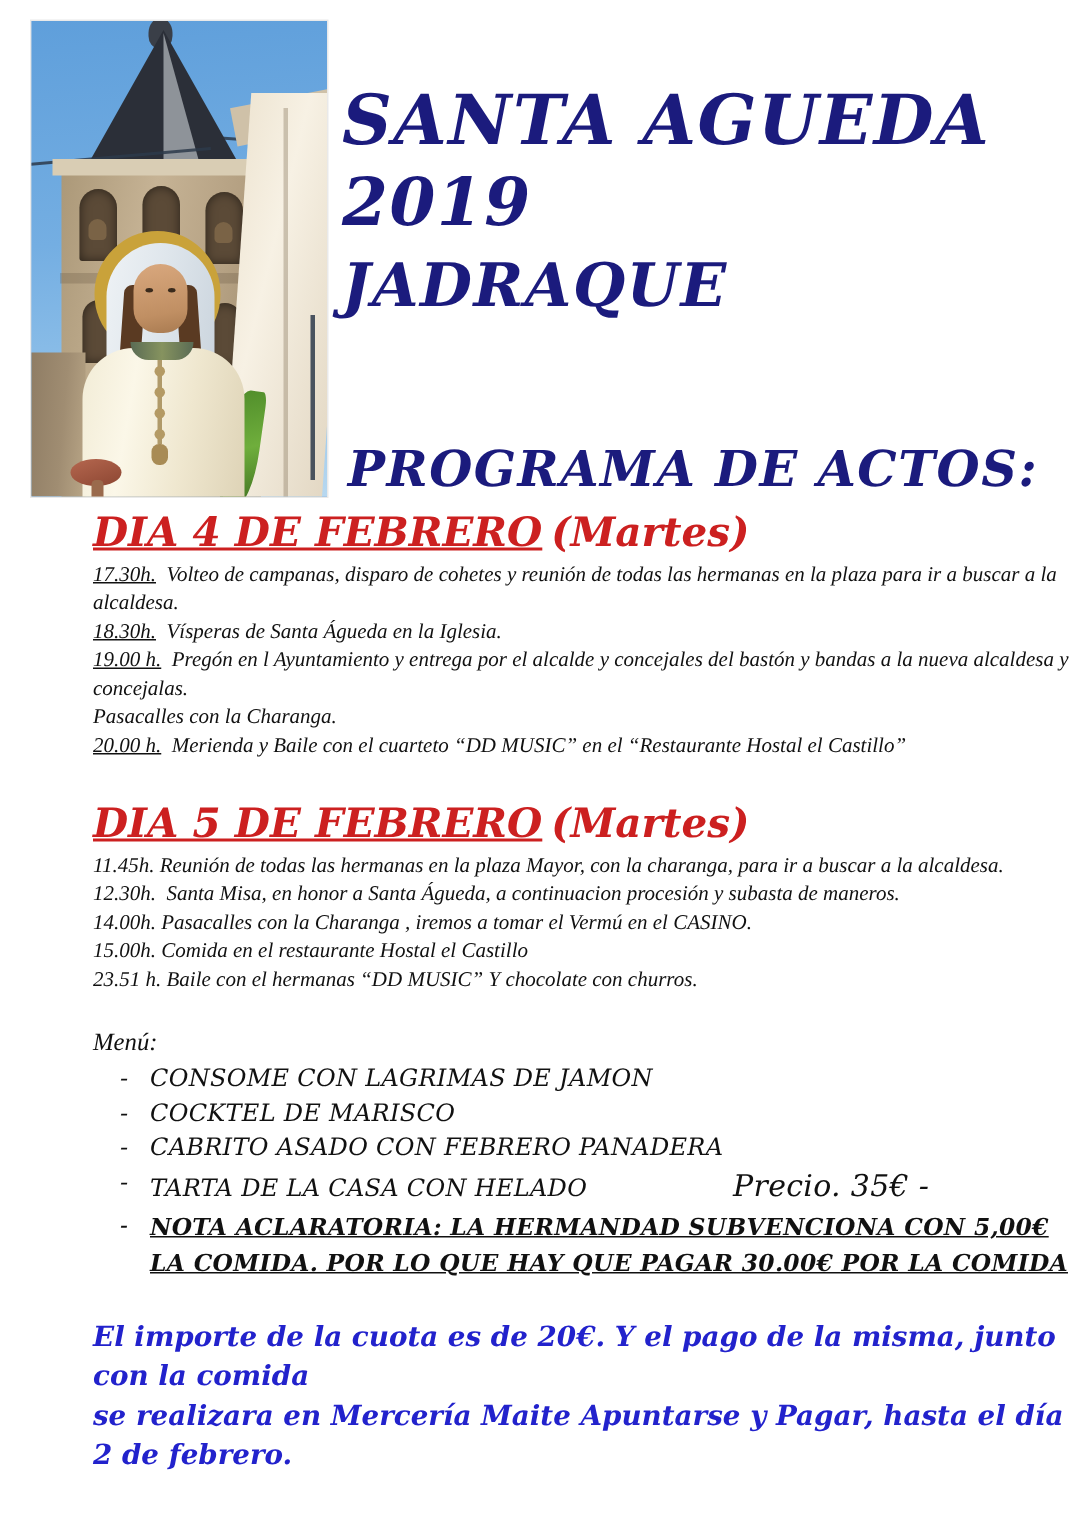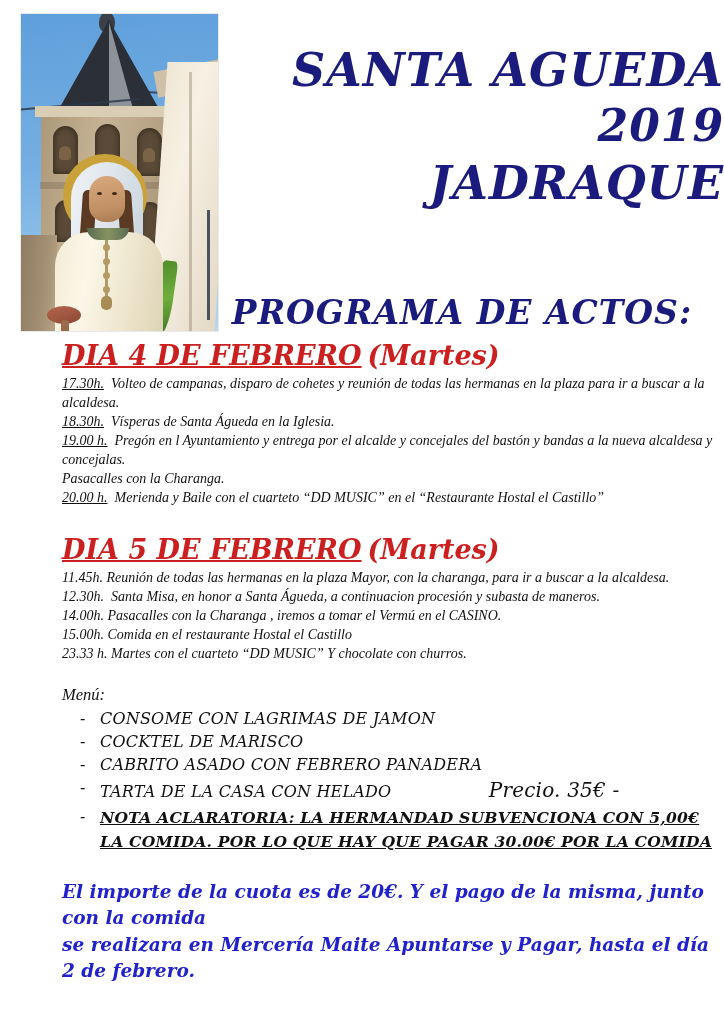--- a/index.html
+++ b/index.html
@@ -307,35 +307,35 @@
     width: 8px;
     height: 24px;
     background: #9a6a4c;
     border-radius: 3px;
   }
 
   
   .title-block {
     position: absolute;
     left: 228px;
-    top: 46px;
+    top: 56px;
     width: 496px;
-    text-align: right;
+    text-align: left;
   }
   .title-line {
     color: #1b1b7d;
     font-family: "DejaVu Serif", "Liberation Serif", serif;
     font-style: italic;
     font-weight: bold;
     letter-spacing: 1px;
     line-height: 1.08;
   }
   .title-1 { font-size: 46px; }
   .title-2 { font-size: 44px; margin-top: 6px; }
-  .title-3 { font-size: 46px; margin-top: 10px; }
+  .title-3 { font-size: 40px; margin-top: 10px; }
 
   .programa {
     position: absolute;
     left: 200px;
     top: 293px;
     width: 524px;
     text-align: center;
     color: #1b1b7d;
     font-family: "DejaVu Serif", "Liberation Serif", serif;
     font-style: italic;
@@ -492,21 +492,21 @@
     </div>
 
     <div class="day-head" style="margin-top:28px">
       <span class="u">DIA 5 DE FEBRERO</span><span class="paren">(Martes)</span>
     </div>
     <div class="lines">
       <p><span>11.45h.</span> <span>Reunión de todas las hermanas en la plaza Mayor, con la  charanga, para ir a buscar a la alcaldesa.</span></p>
       <p><span>12.30h.</span>&nbsp; <span>Santa Misa, en honor a Santa Águeda, a continuacion procesión y subasta de maneros.</span></p>
       <p><span>14.00h.</span> <span>Pasacalles con la Charanga , iremos a tomar el Vermú en el CASINO.</span></p>
       <p><span>15.00h.</span> <span>Comida en el restaurante Hostal el Castillo</span></p>
-      <p><span>23.33 h.</span> <span>Martes con el cuarteto  “DD MUSIC”  Y chocolate con churros.</span></p>
+      <p><span>23.51 h.</span> <span>Baile con el hermanas  “DD MUSIC”  Y chocolate con churros.</span></p>
     </div>
 
     <div class="menu-block">
       <p class="menu-title">Menú:</p>
       <ul class="menu-list">
         <li>
           <span class="dash">-</span>
           <span>CONSOME CON LAGRIMAS DE JAMON</span>
         </li>
         <li>

